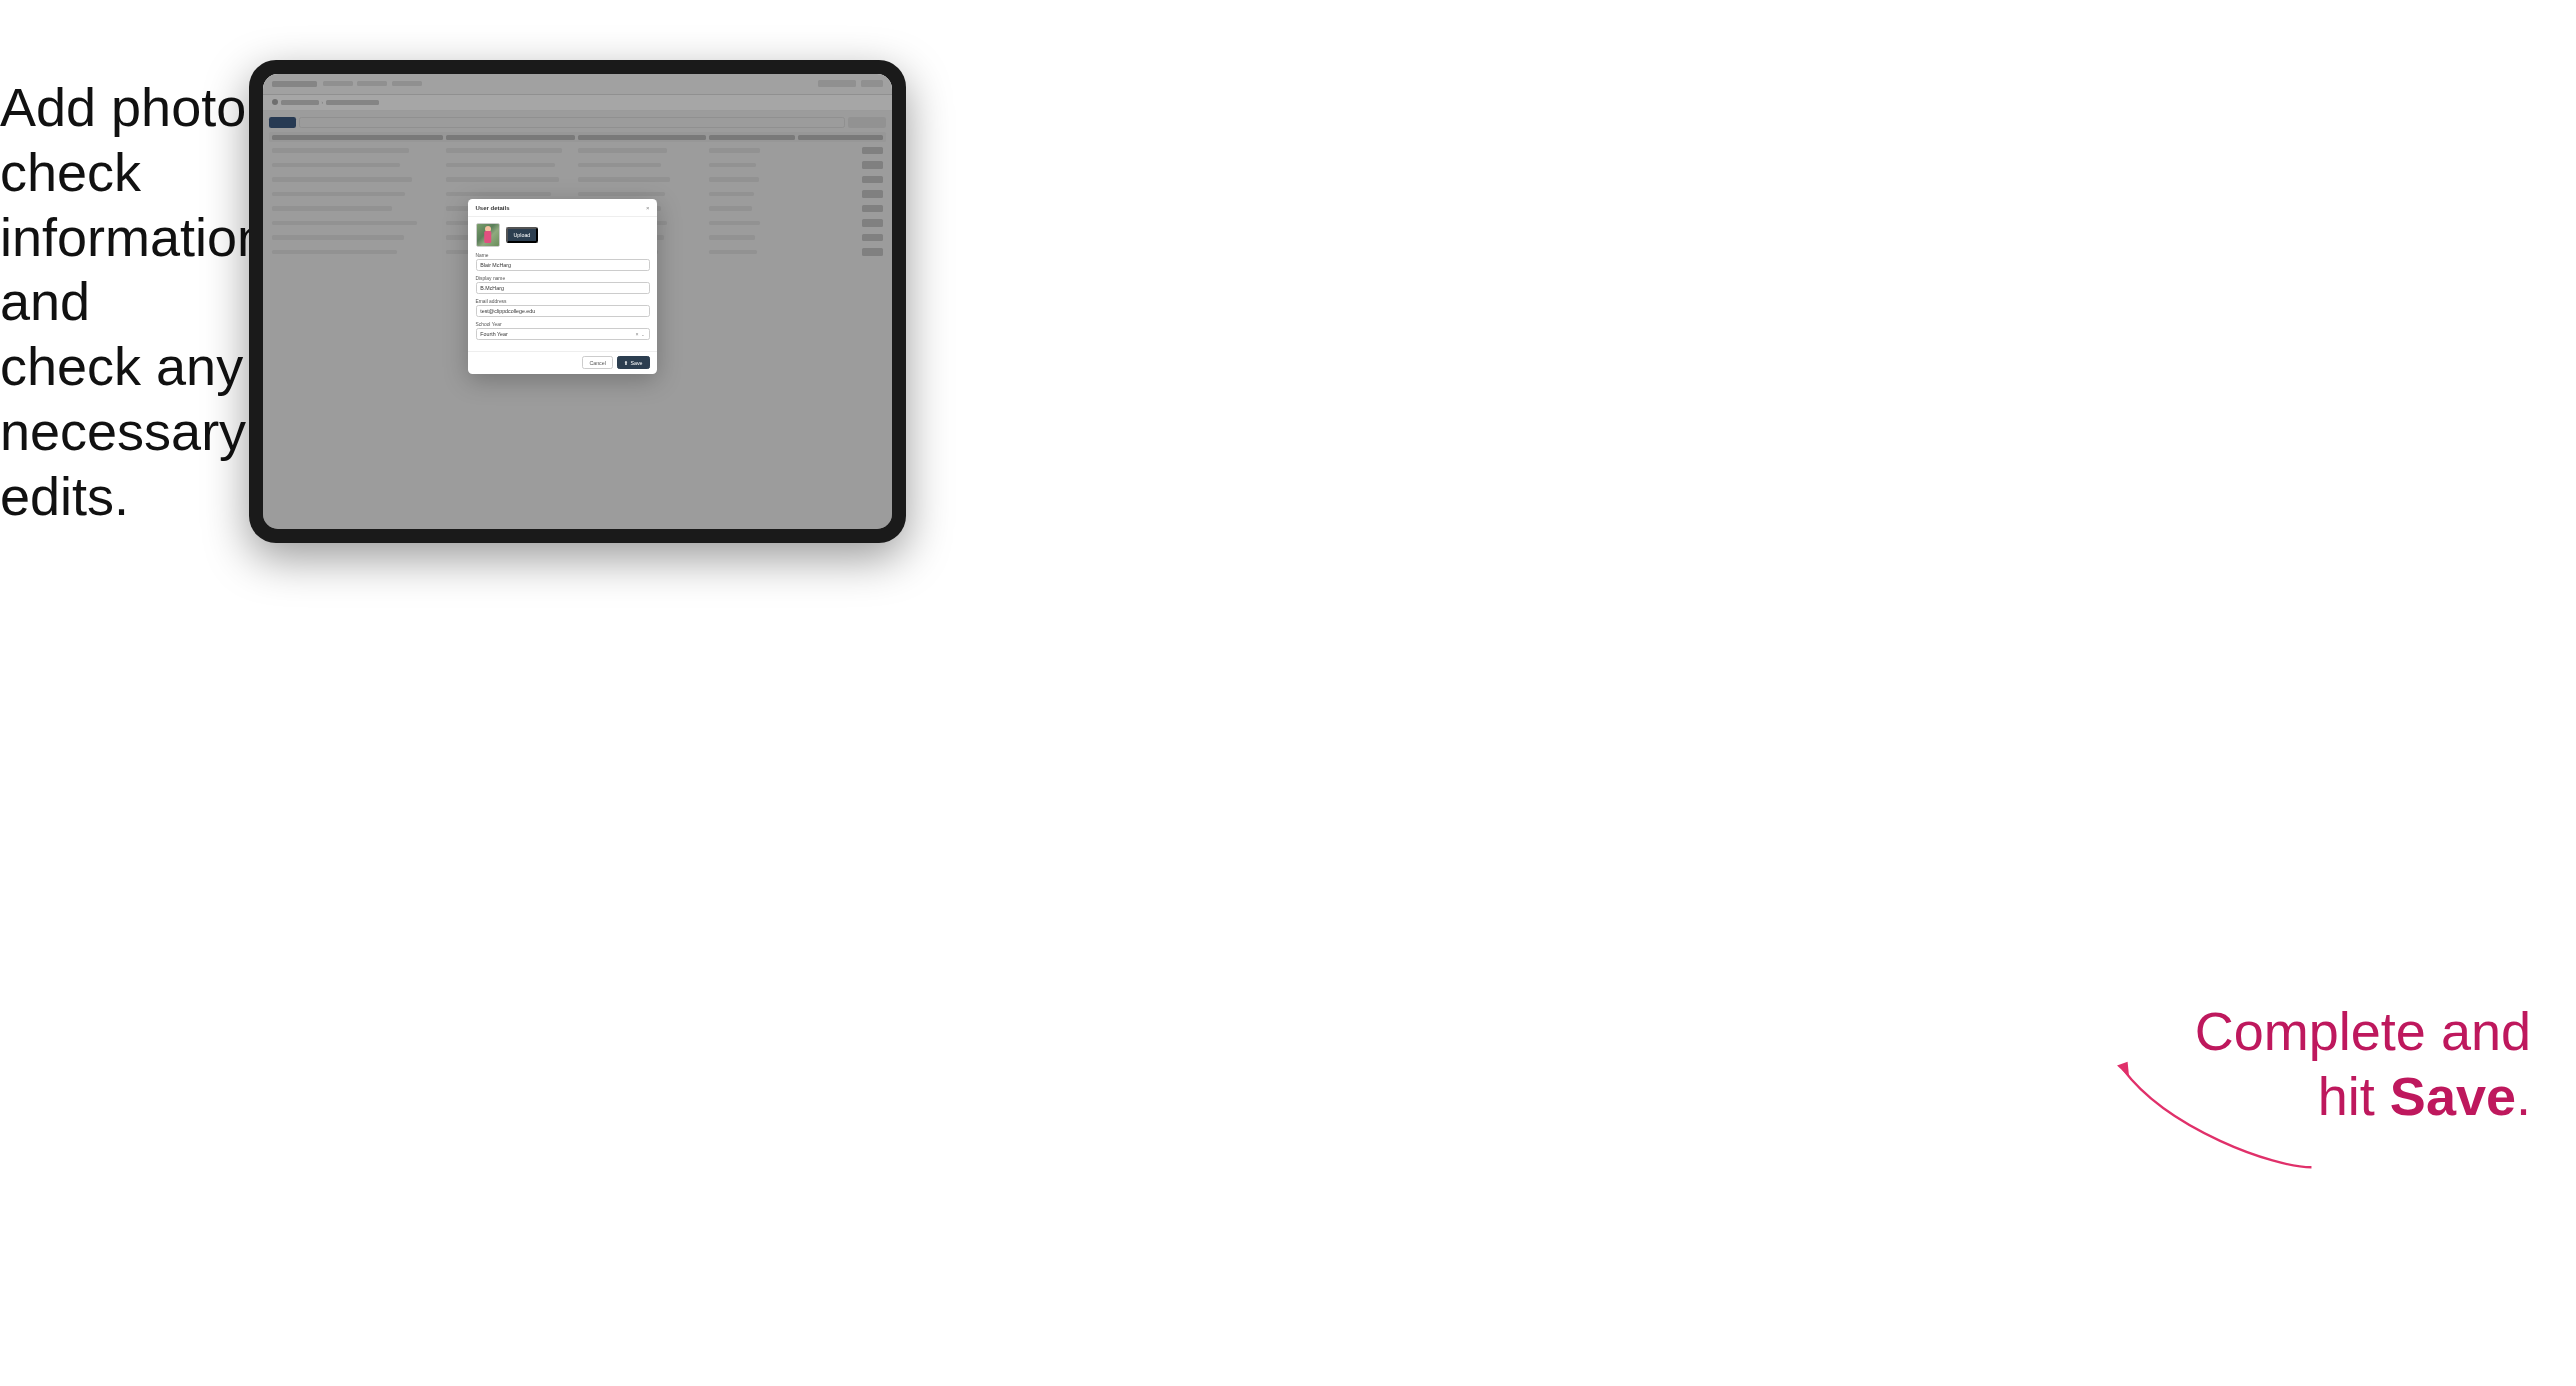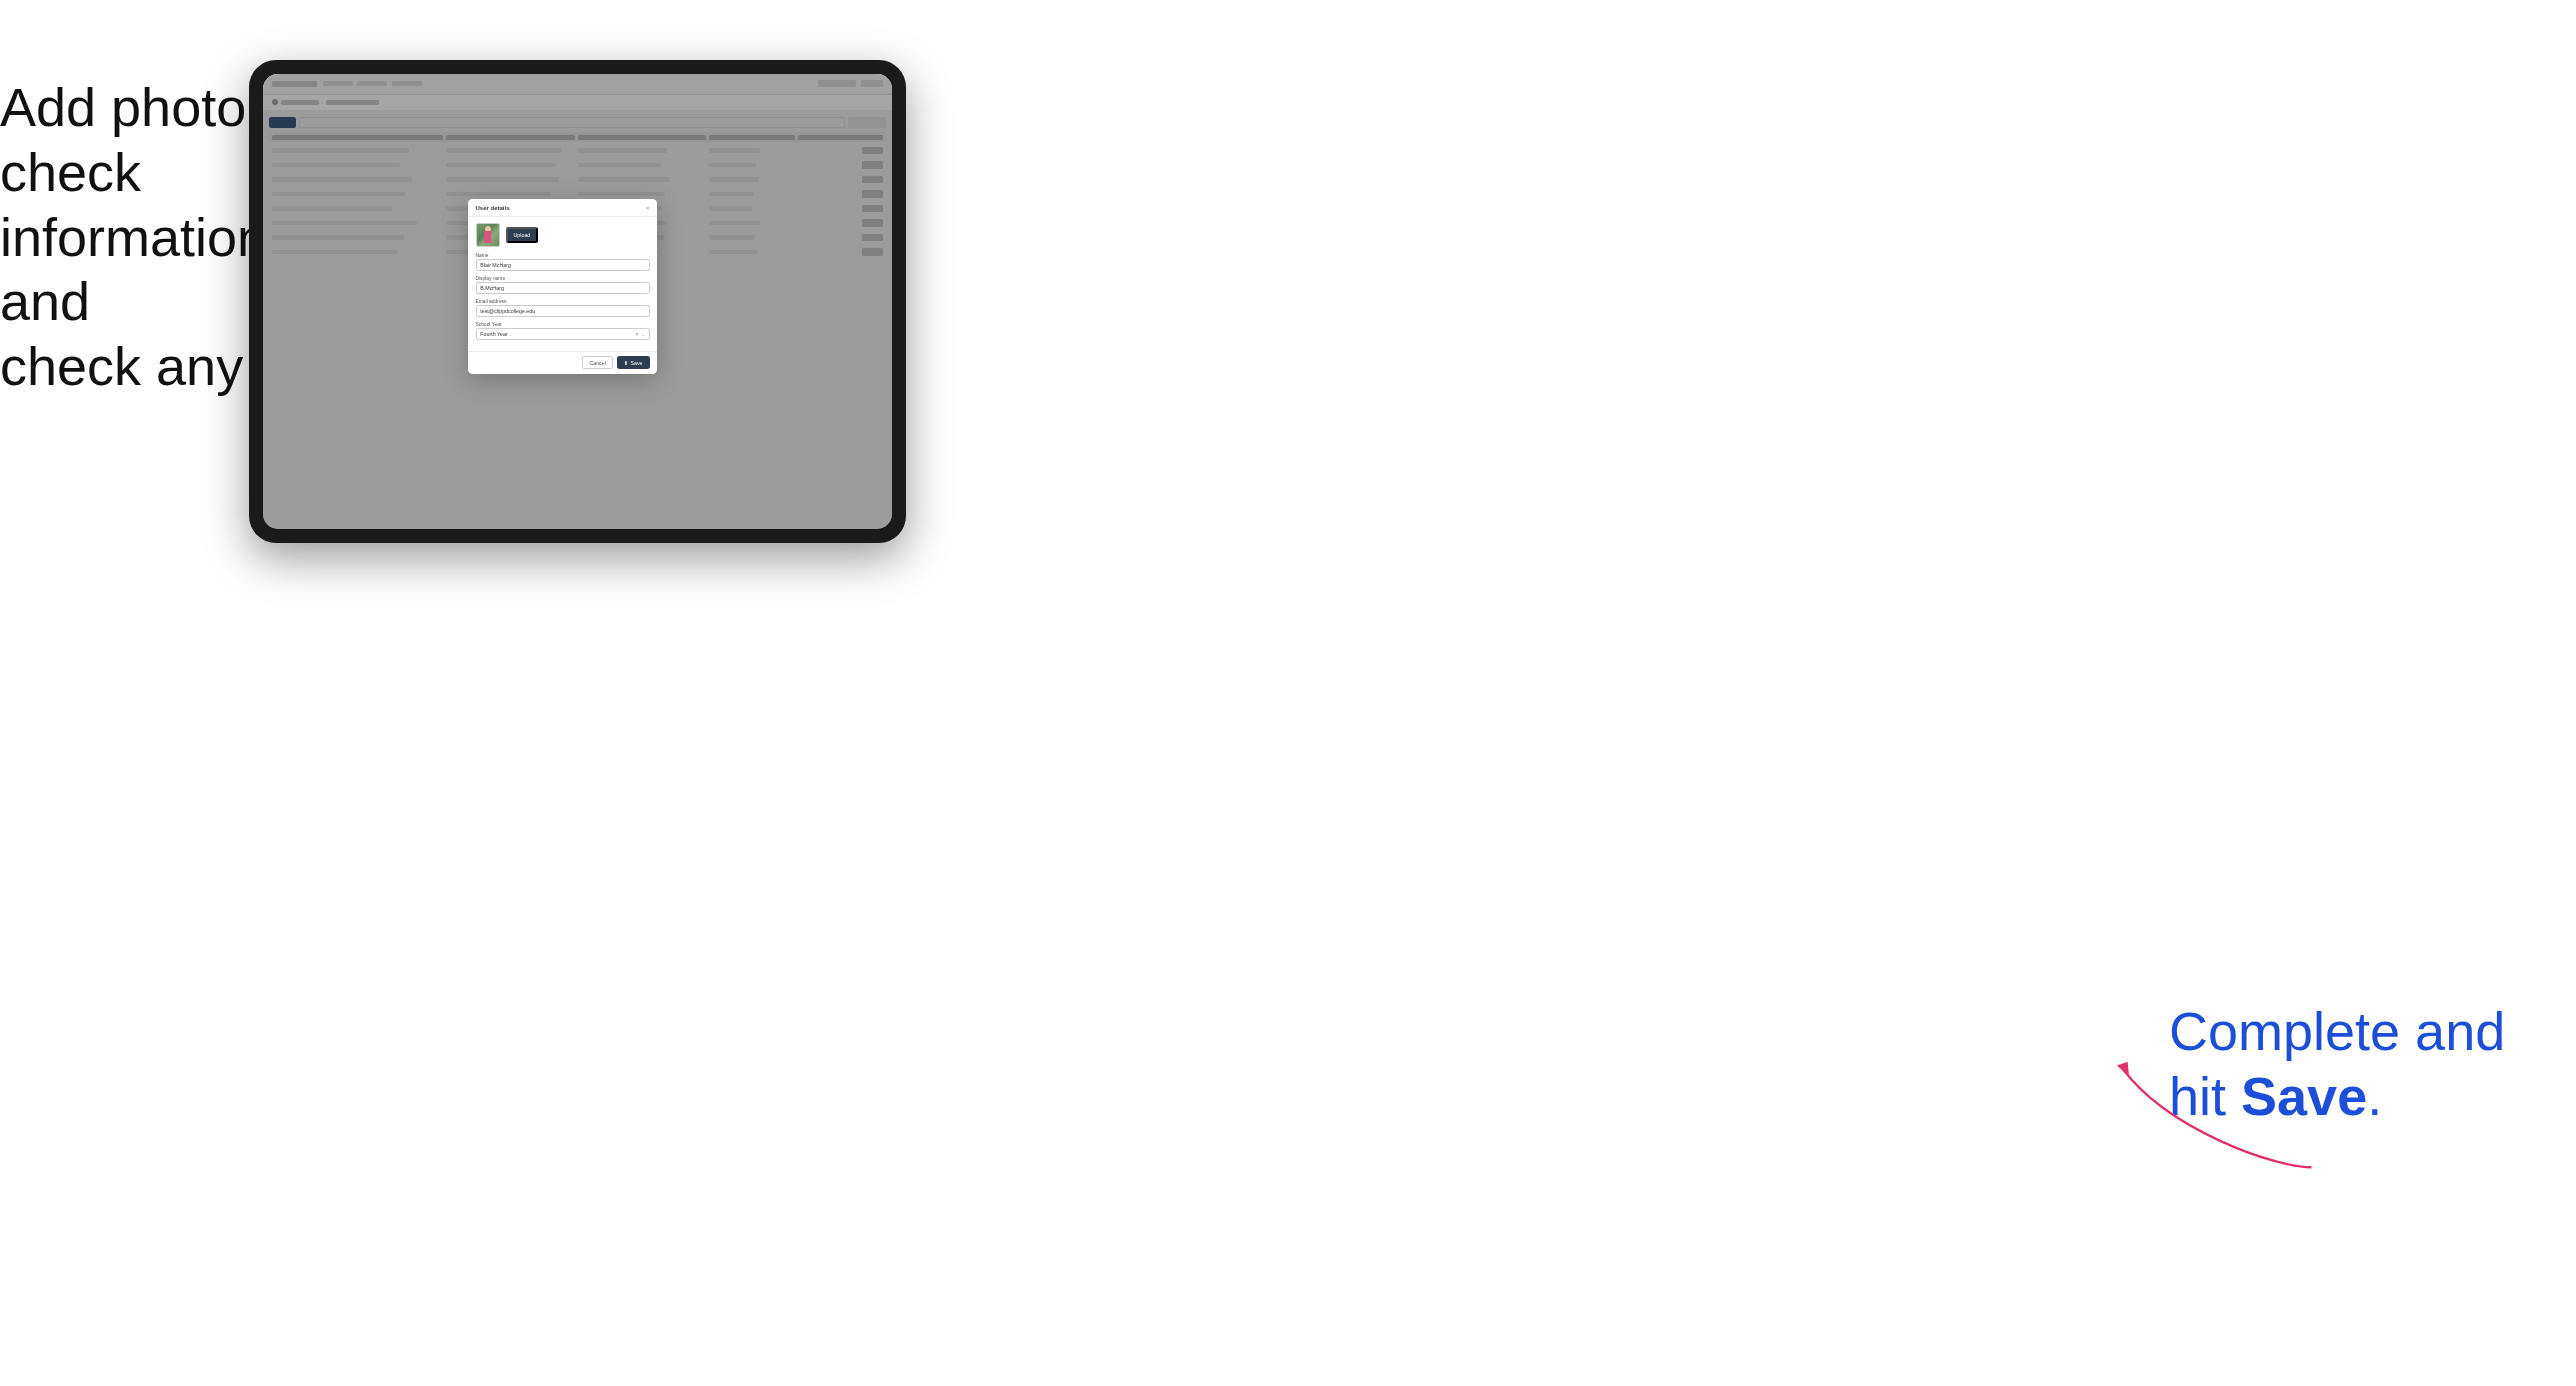--- a/index.html
+++ b/index.html
@@ -24,23 +24,23 @@
       width: 317px;
     }
 
     .annotation-right {
       position: absolute;
       right: 45px;
       bottom: 257px;
       font-size: 54px;
       font-weight: 400;
       line-height: 1.2;
-      color: #1d4ed8;
+      color: #be185d;
       width: 362px;
-      text-align: left;
+      text-align: right;
     }
 
     .annotation-right strong {
       font-weight: 700;
     }
 
     
     .tablet-device {
       position: absolute;
       left: 249px;
@@ -426,20 +426,21 @@
       pointer-events: none;
     }
   </style>
 </head>
 <body>
 
 <div class="annotation-left">
   <span>Add photo, check</span><br>
   <span>information and</span><br>
   <span>check any</span><br>
+  <span>necessary edits.</span>
 </div>
 
 <div class="annotation-right">
   <span>Complete and</span><br>
   <span>
     <span>hit </span><strong>Save</strong><span>.</span>
   </span>
 </div>
 
 <svg class="arrow-left" viewBox="0 0 240 130" fill="none" xmlns="http://www.w3.org/2000/svg">

